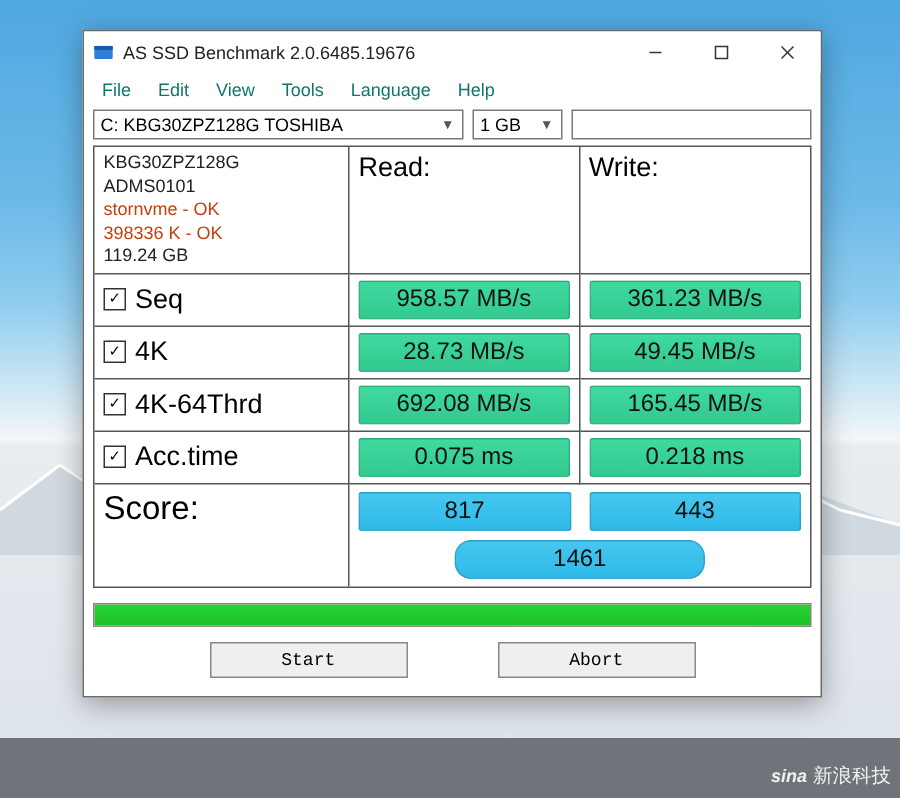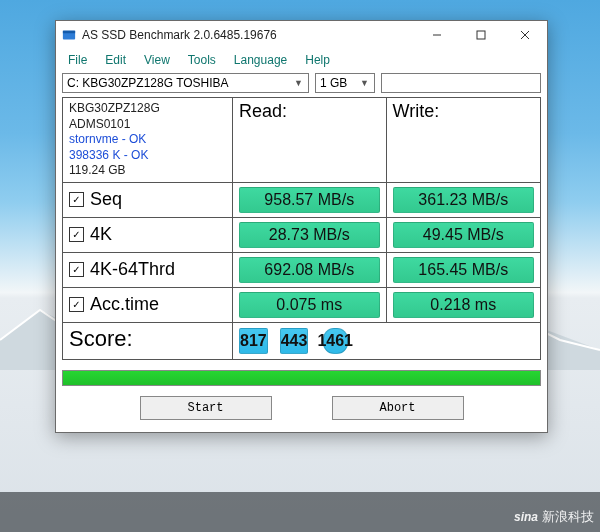--- a/index.html
+++ b/index.html
@@ -24,29 +24,29 @@
   .combo .chev{font-size:9px;color:#555;padding:0 3px;}
   .drive-combo{flex:1;min-width:0;}
   .drive-combo .lbl{white-space:nowrap;overflow:hidden;}
   .size-combo{width:60px;}
   .text-in{width:160px;height:20px;border:1px solid #7a7a7a;background:#fff;box-sizing:border-box;}
   .grid{margin:0 6px;border:1px solid #555;display:grid;grid-template-columns:170px 1fr 1fr;}
   .cell{border-right:1px solid #555;border-bottom:1px solid #555;padding:3px 6px;box-sizing:border-box;}
   .cell:nth-child(3n){border-right:none;}
   .hdr{font-size:18px;font-weight:400;min-height:74px;}
   .drive-info{font-size:12px;line-height:1.3;color:#222;}
-  .drive-info .ok{color:#1d4ed8;}
+  .drive-info .ok{color:#c2410c;}
   .row-label{font-size:18px;display:flex;align-items:center;gap:6px;}
   .chk{width:13px;height:13px;border:1px solid #333;display:inline-flex;align-items:center;justify-content:center;font-size:10px;line-height:1;}
   .pill{height:24px;margin:1px 2px;border-radius:2px;display:flex;align-items:center;justify-content:center;font-size:16px;color:#111;border:1px solid rgba(0,0,0,.15);}
   .pill.green{background:linear-gradient(#3fd9a0,#33c98f);}
   .pill.blue{background:linear-gradient(#46c7f0,#2fb9e8);}
   .value-cell{padding:3px 4px;}
   .score-label{font-size:22px;}
-  .score-area{grid-column:2 / span 2;border-bottom:none;border-right:none;display:flex;flex-direction:row;gap:4px;padding:4px;font-weight:bold;}
+  .score-area{grid-column:2 / span 2;border-bottom:none;border-right:none;display:flex;flex-direction:column;gap:4px;padding:4px;}
   .score-top{display:flex;gap:8px;}
   .score-top .pill{flex:1;}
   .score-bot{display:flex;justify-content:center;}
   .score-bot .pill{width:55%;border-radius:11px;}
   .progress{margin:10px 6px 0 6px;height:14px;border:1px solid #888;background:linear-gradient(#26d631,#1fc02a);}
   .btn-row{display:flex;justify-content:center;gap:60px;padding:10px 0 12px 0;}
   .btn{width:130px;height:22px;border:1px solid #888;background:#efefef;font-family:"Courier New",monospace;font-size:12px;display:flex;align-items:center;justify-content:center;}
   .btn.disabled{color:#000000;}
   .app-icon{width:14px;height:14px;}
 </style>

